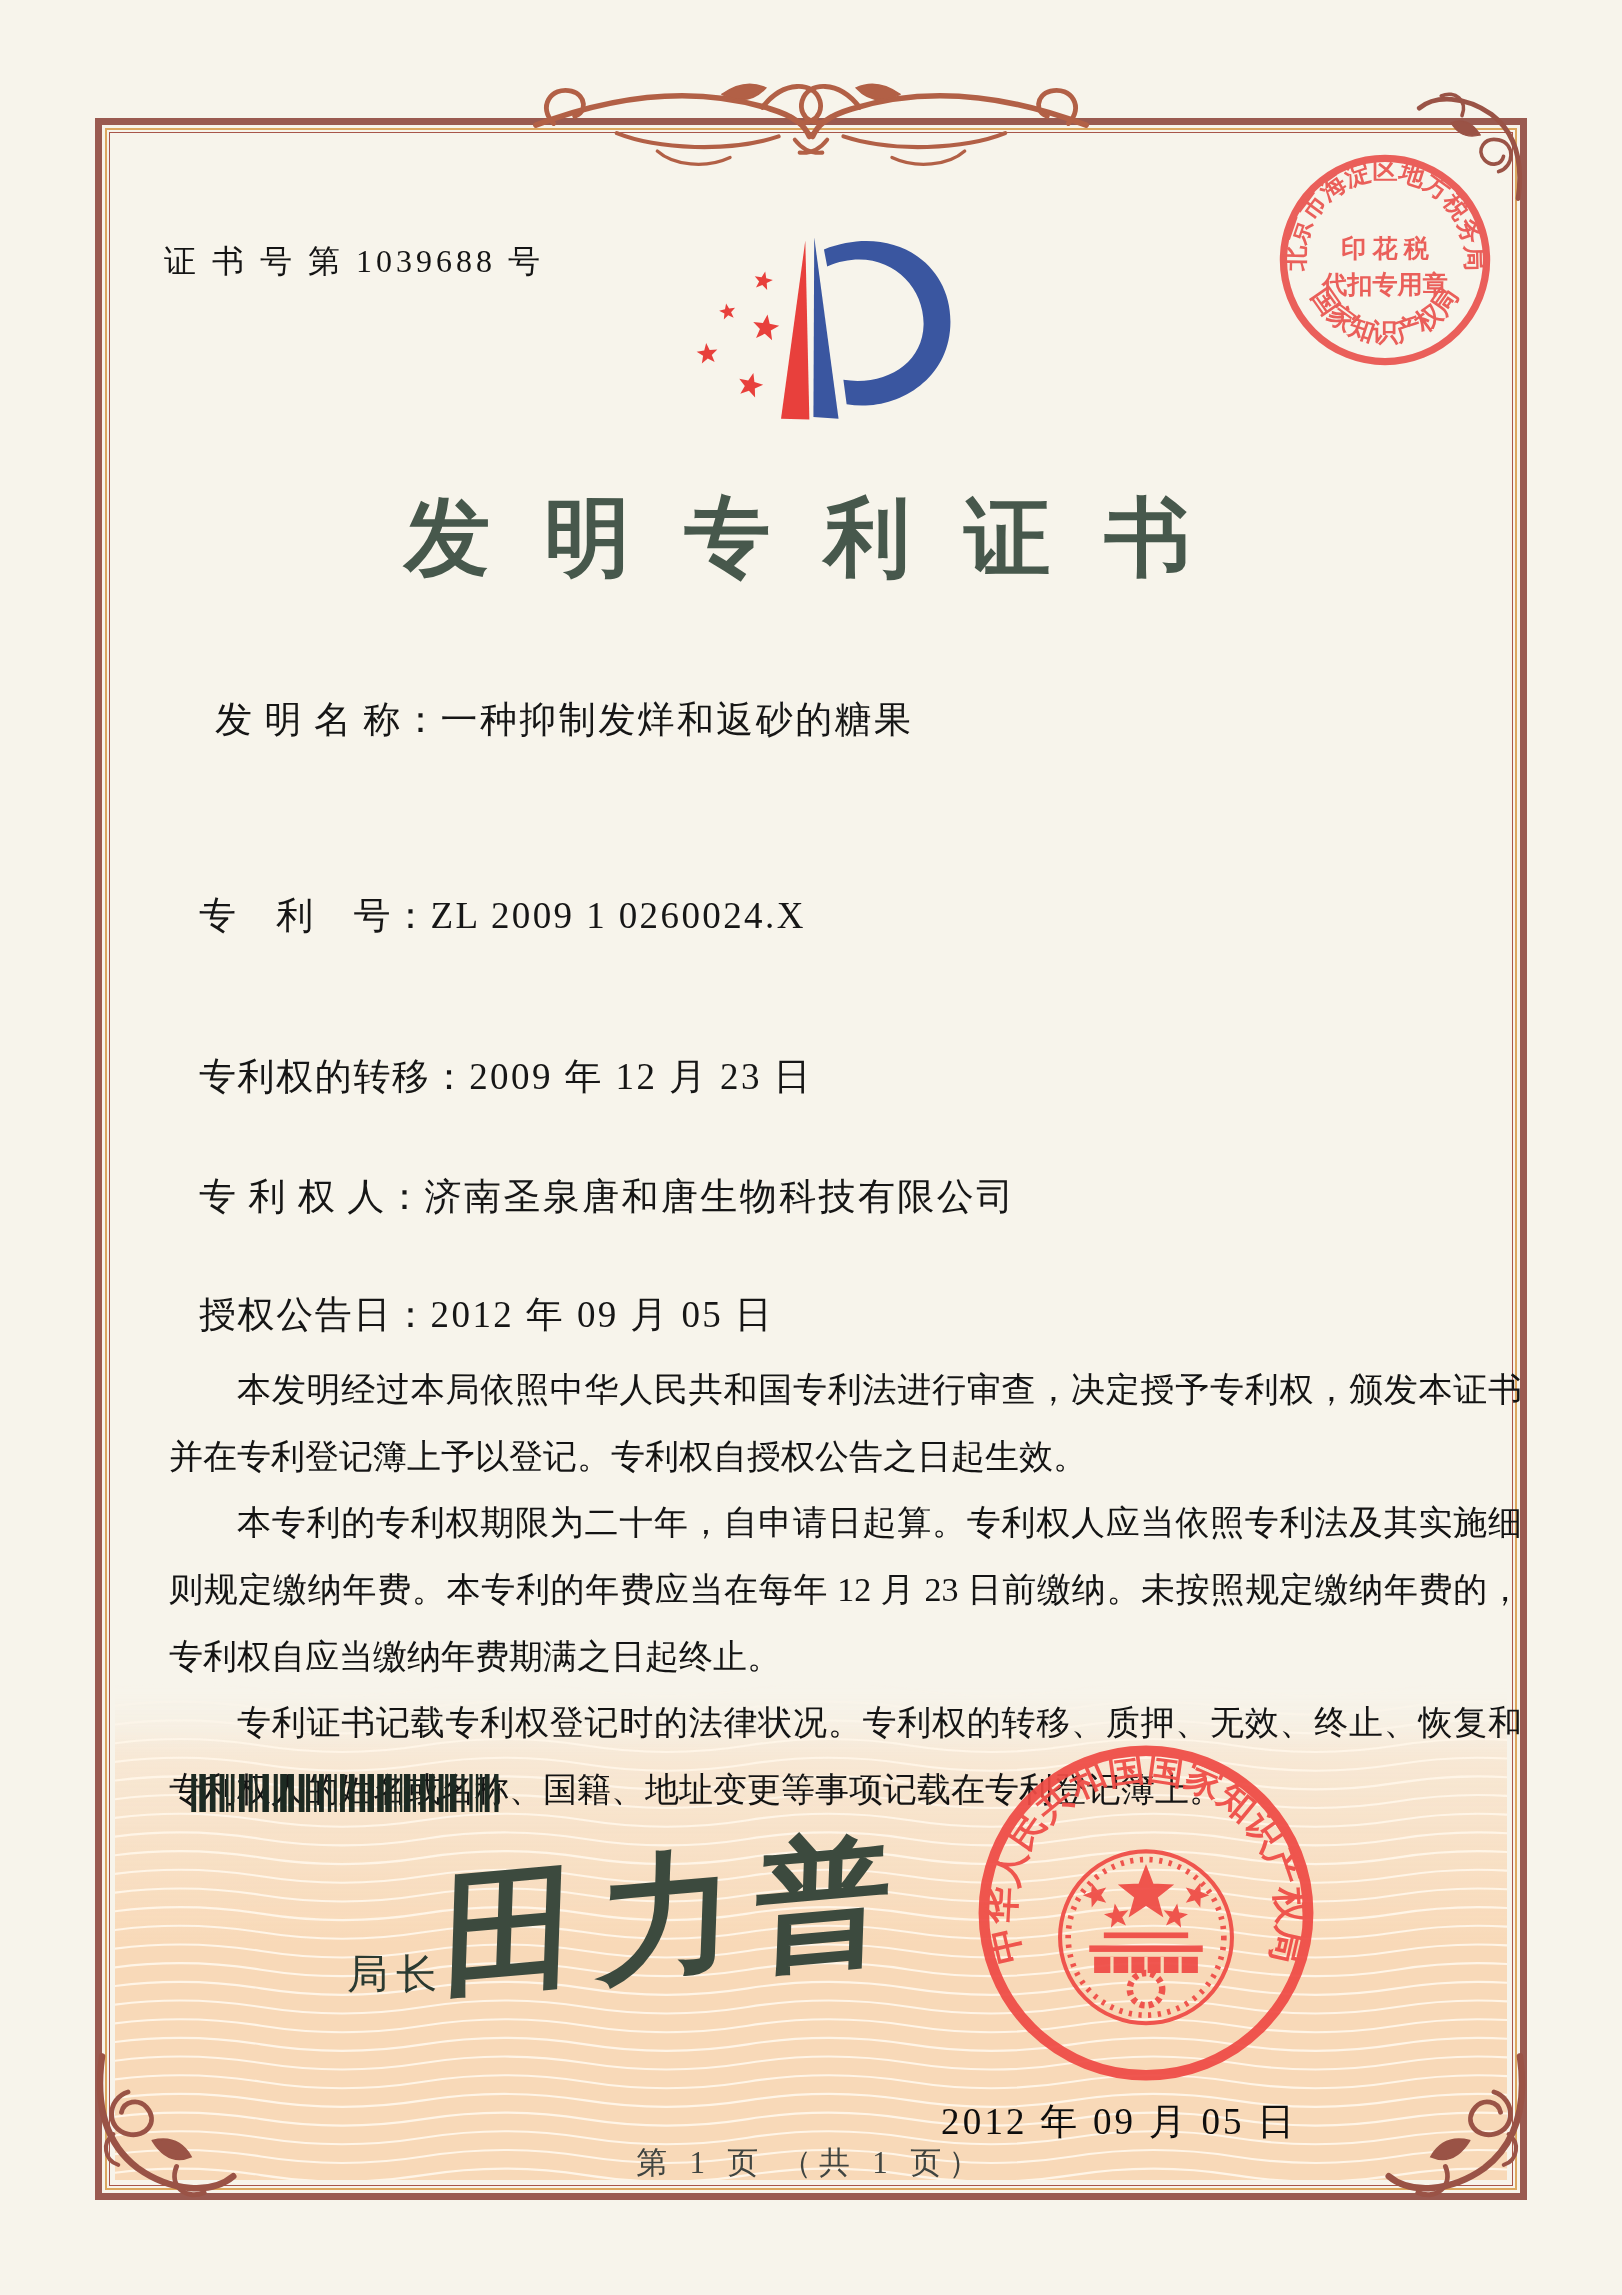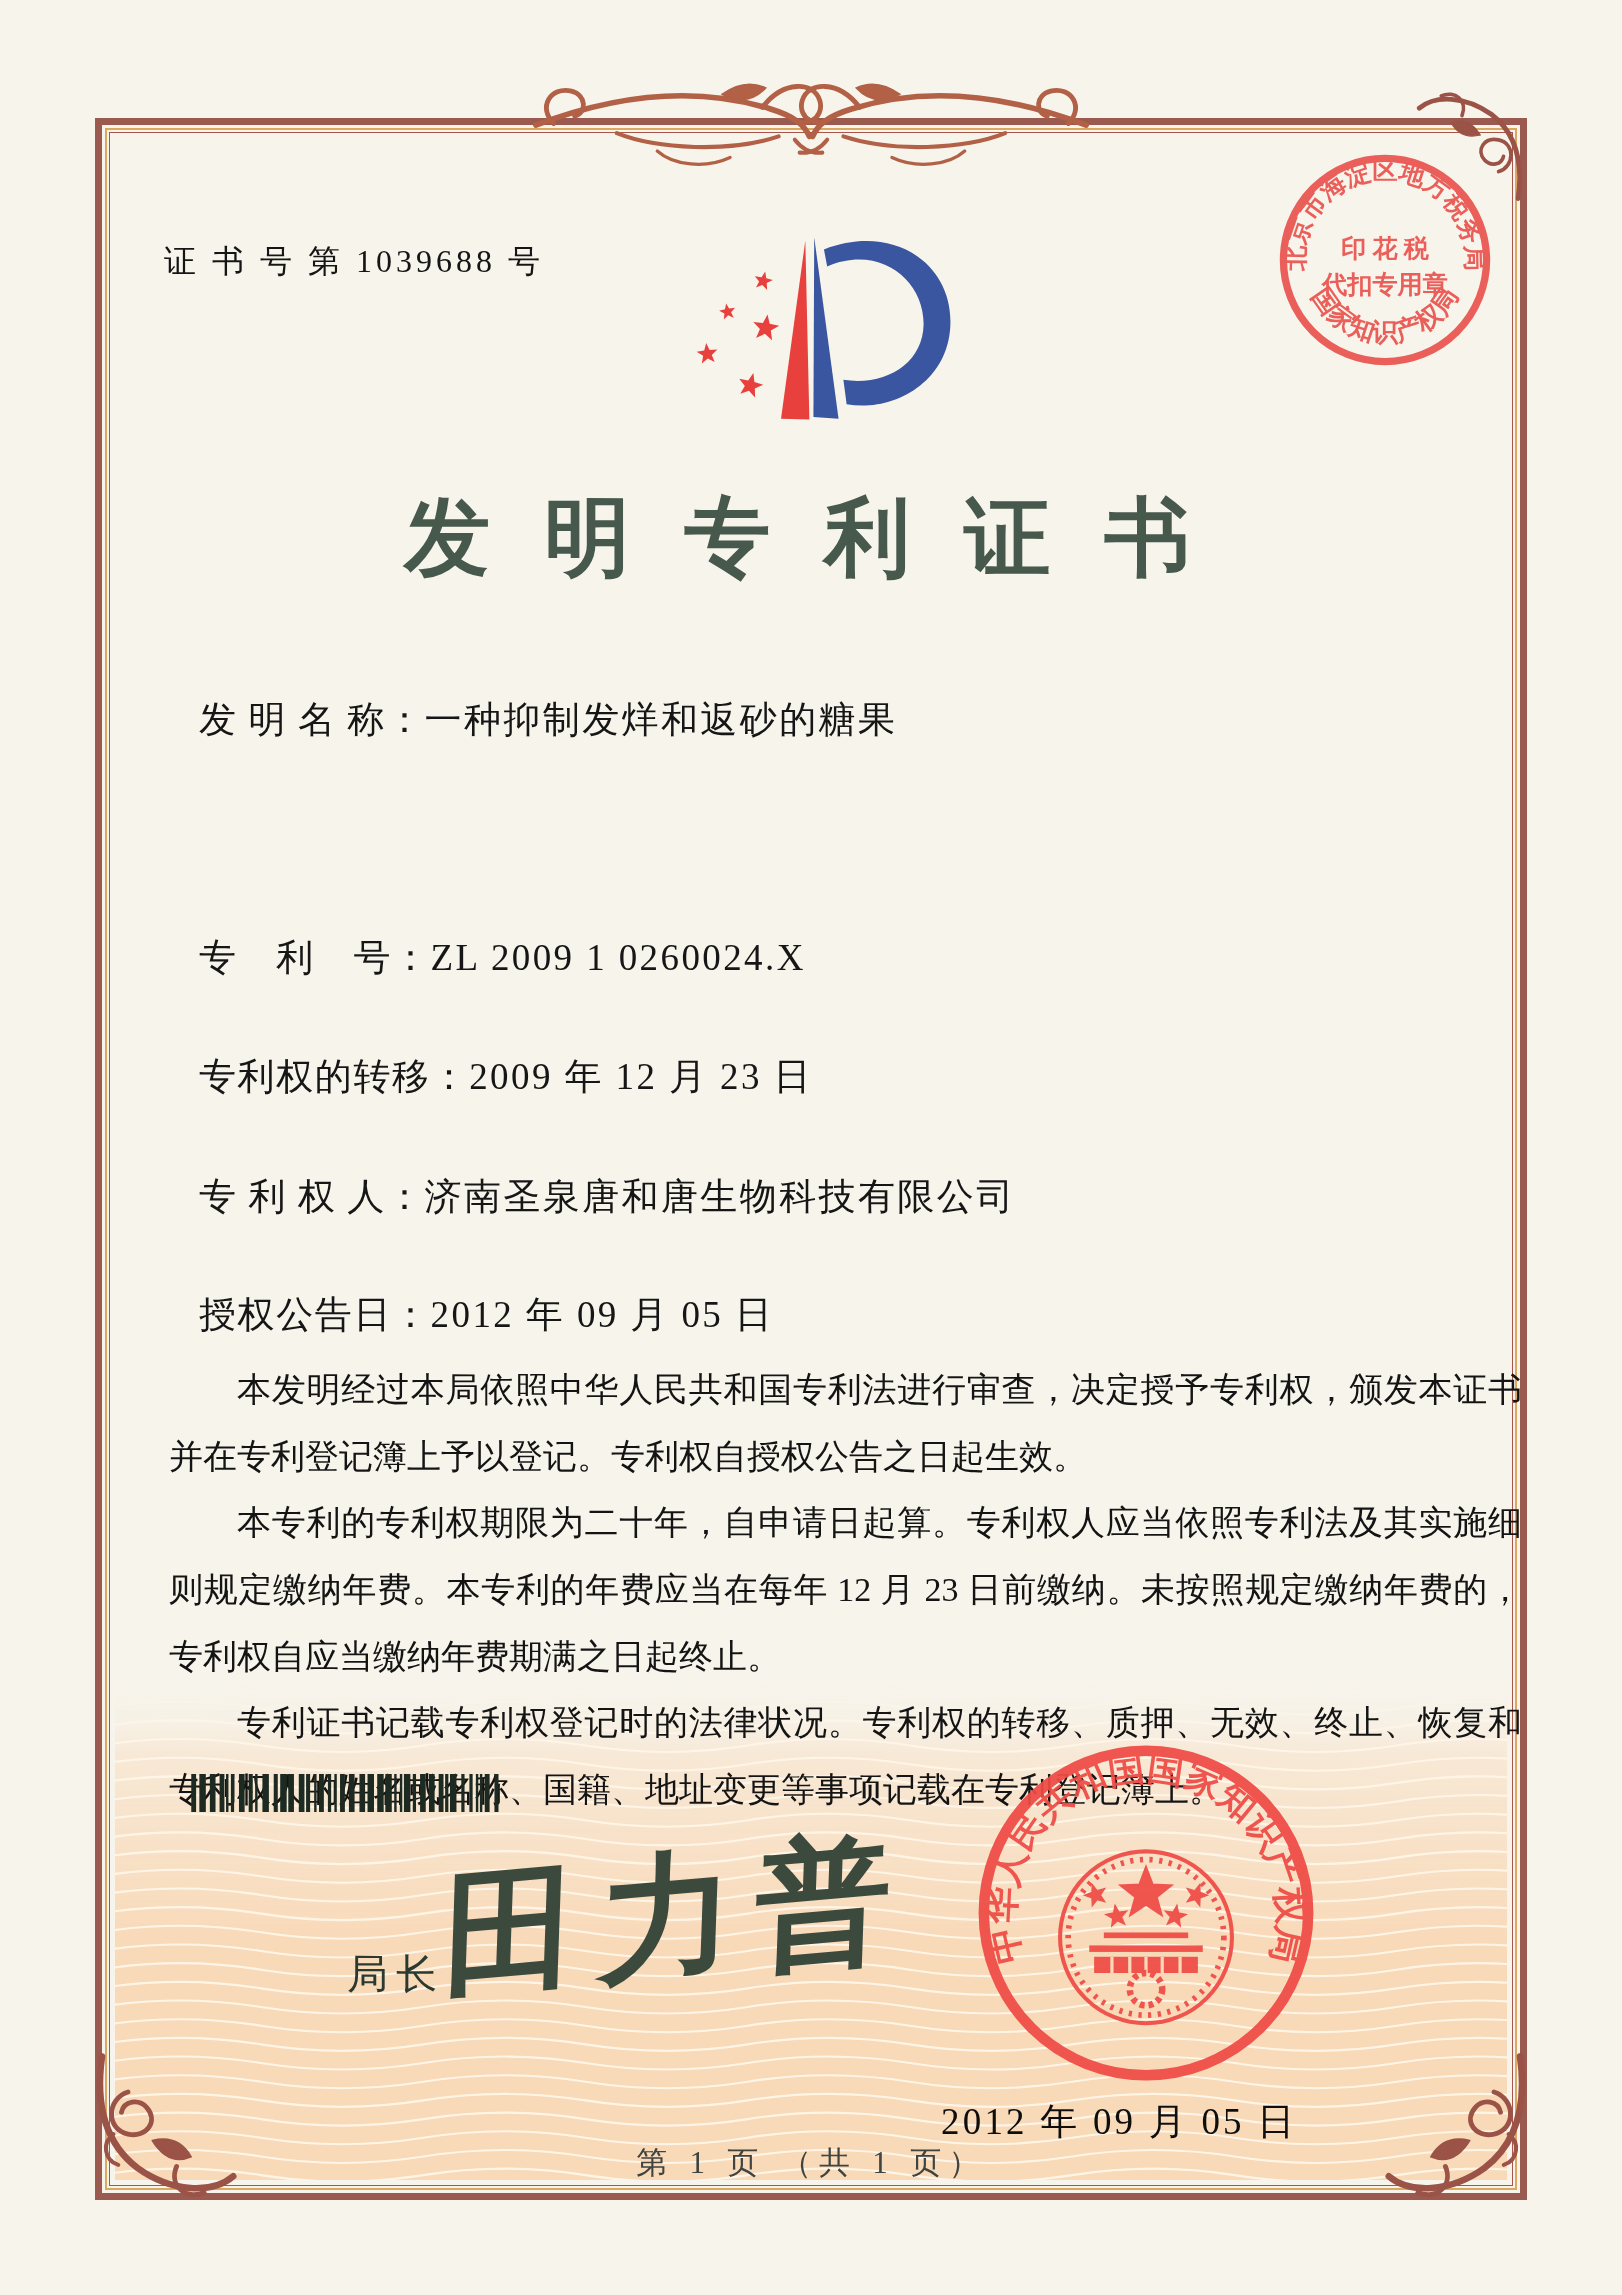--- a/index.html
+++ b/index.html
@@ -193,22 +193,22 @@
       <text class="seal-text" font-size="32" fill="var(--stamp_red,#e9534e)">
         <textPath href="#ts-bot" xlink:href="#ts-bot" startOffset="50%" text-anchor="middle">国家知识产权局</textPath>
       </text>
       <text class="seal-text" x="144" y="140" text-anchor="middle" font-size="31" fill="var(--stamp_red,#e9534e)">印 花 税</text>
       <text class="seal-text" x="144" y="184" text-anchor="middle" font-size="31" fill="var(--stamp_red,#e9534e)">代扣专用章</text>
     </svg>
   </div>
 
   <div class="title">发明专利证书</div>
 
-  <div class="field" style="top:695px;"><span class="f-label">发 明 名 称：</span><span class="f-value">一种抑制发烊和返砂的糖果</span></div>
-  <div class="field" style="top:933px;"><span class="f-label">专　利　号：</span><span class="f-value">ZL 2009 1 0260024.X</span></div>
+  <div class="field" style="top:695px;margin-left:16px;"><span class="f-label">发 明 名 称：</span><span class="f-value">一种抑制发烊和返砂的糖果</span></div>
+  <div class="field" style="top:891px;"><span class="f-label">专　利　号：</span><span class="f-value">ZL 2009 1 0260024.X</span></div>
   <div class="field" style="top:1052px;"><span class="f-label">专利权的转移：</span><span class="f-value">2009 年 12 月 23 日</span></div>
   <div class="field" style="top:1172px;"><span class="f-label">专 利 权 人：</span><span class="f-value">济南圣泉唐和唐生物科技有限公司</span></div>
   <div class="field" style="top:1290px;"><span class="f-label">授权公告日：</span><span class="f-value">2012 年 09 月 05 日</span></div>
 
   <div class="body-text">
     <p>本发明经过本局依照中华人民共和国专利法进行审查，决定授予专利权，颁发本证书并在专利登记簿上予以登记。专利权自授权公告之日起生效。</p>
     <p>本专利的专利权期限为二十年，自申请日起算。专利权人应当依照专利法及其实施细则规定缴纳年费。本专利的年费应当在每年 12 月 23 日前缴纳。未按照规定缴纳年费的，专利权自应当缴纳年费期满之日起终止。</p>
     <p>专利证书记载专利权登记时的法律状况。专利权的转移、质押、无效、终止、恢复和专利权人的姓名或名称、国籍、地址变更等事项记载在专利登记簿上。</p>
   </div>
 

